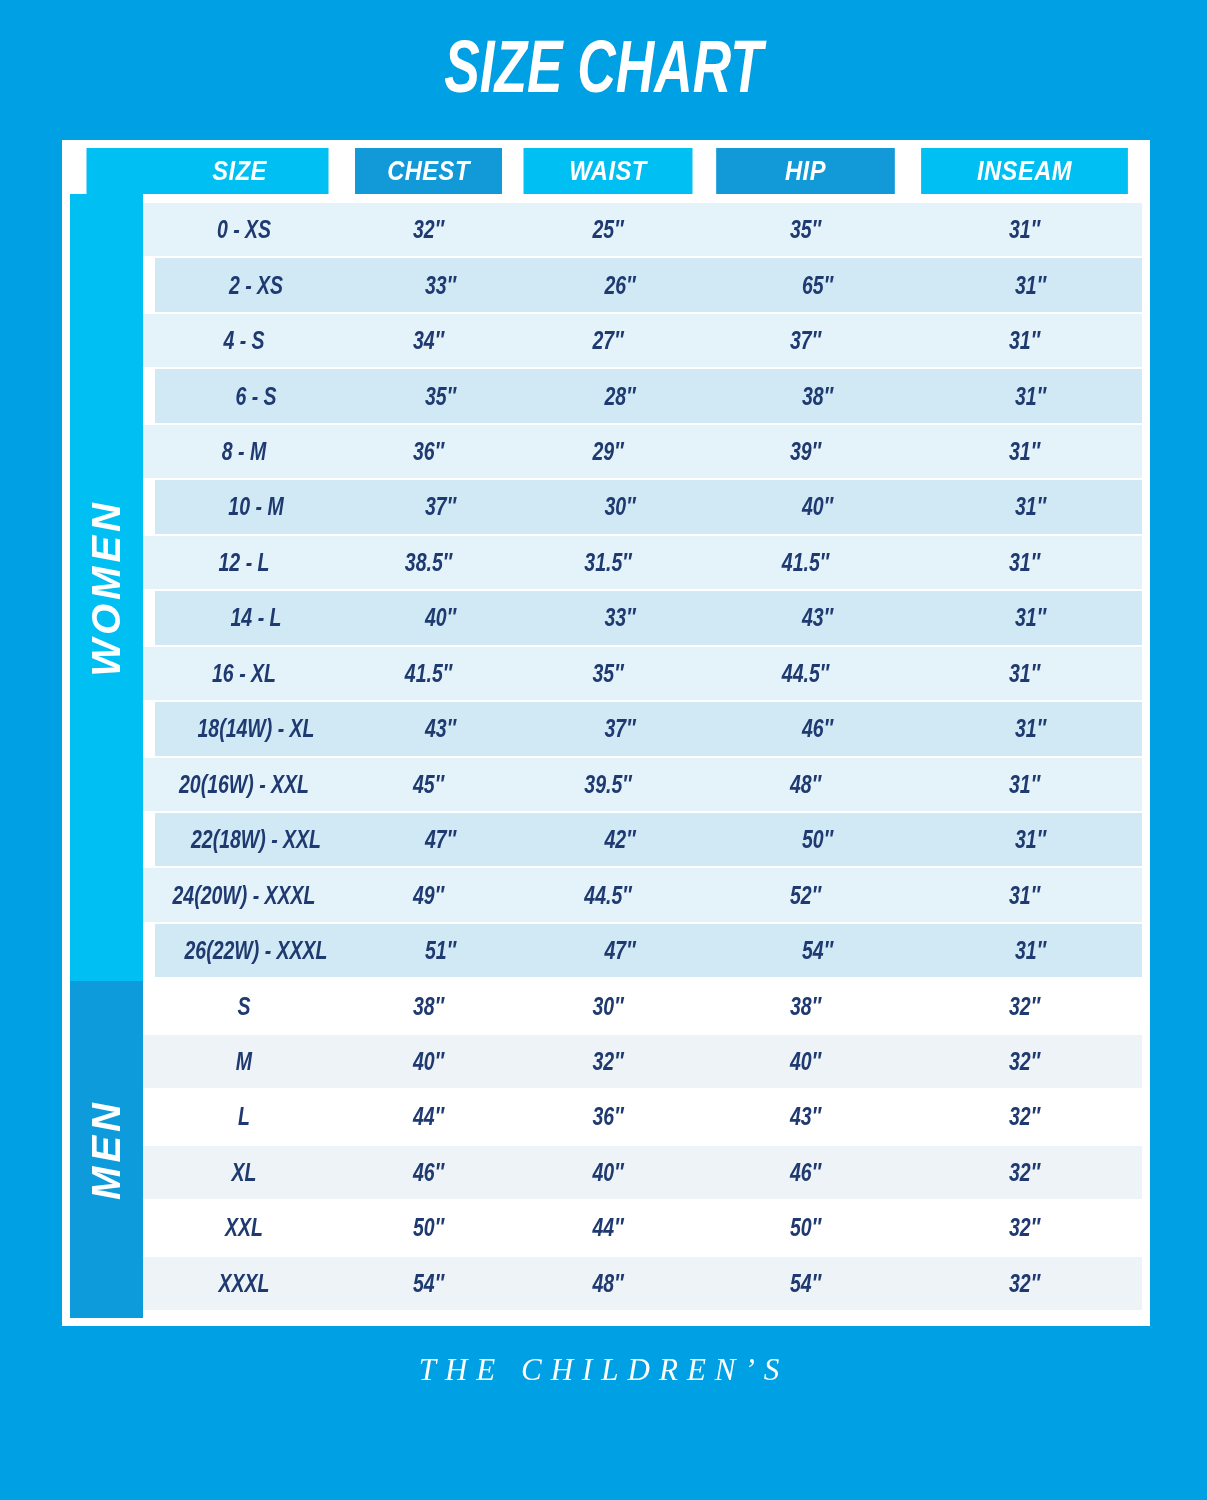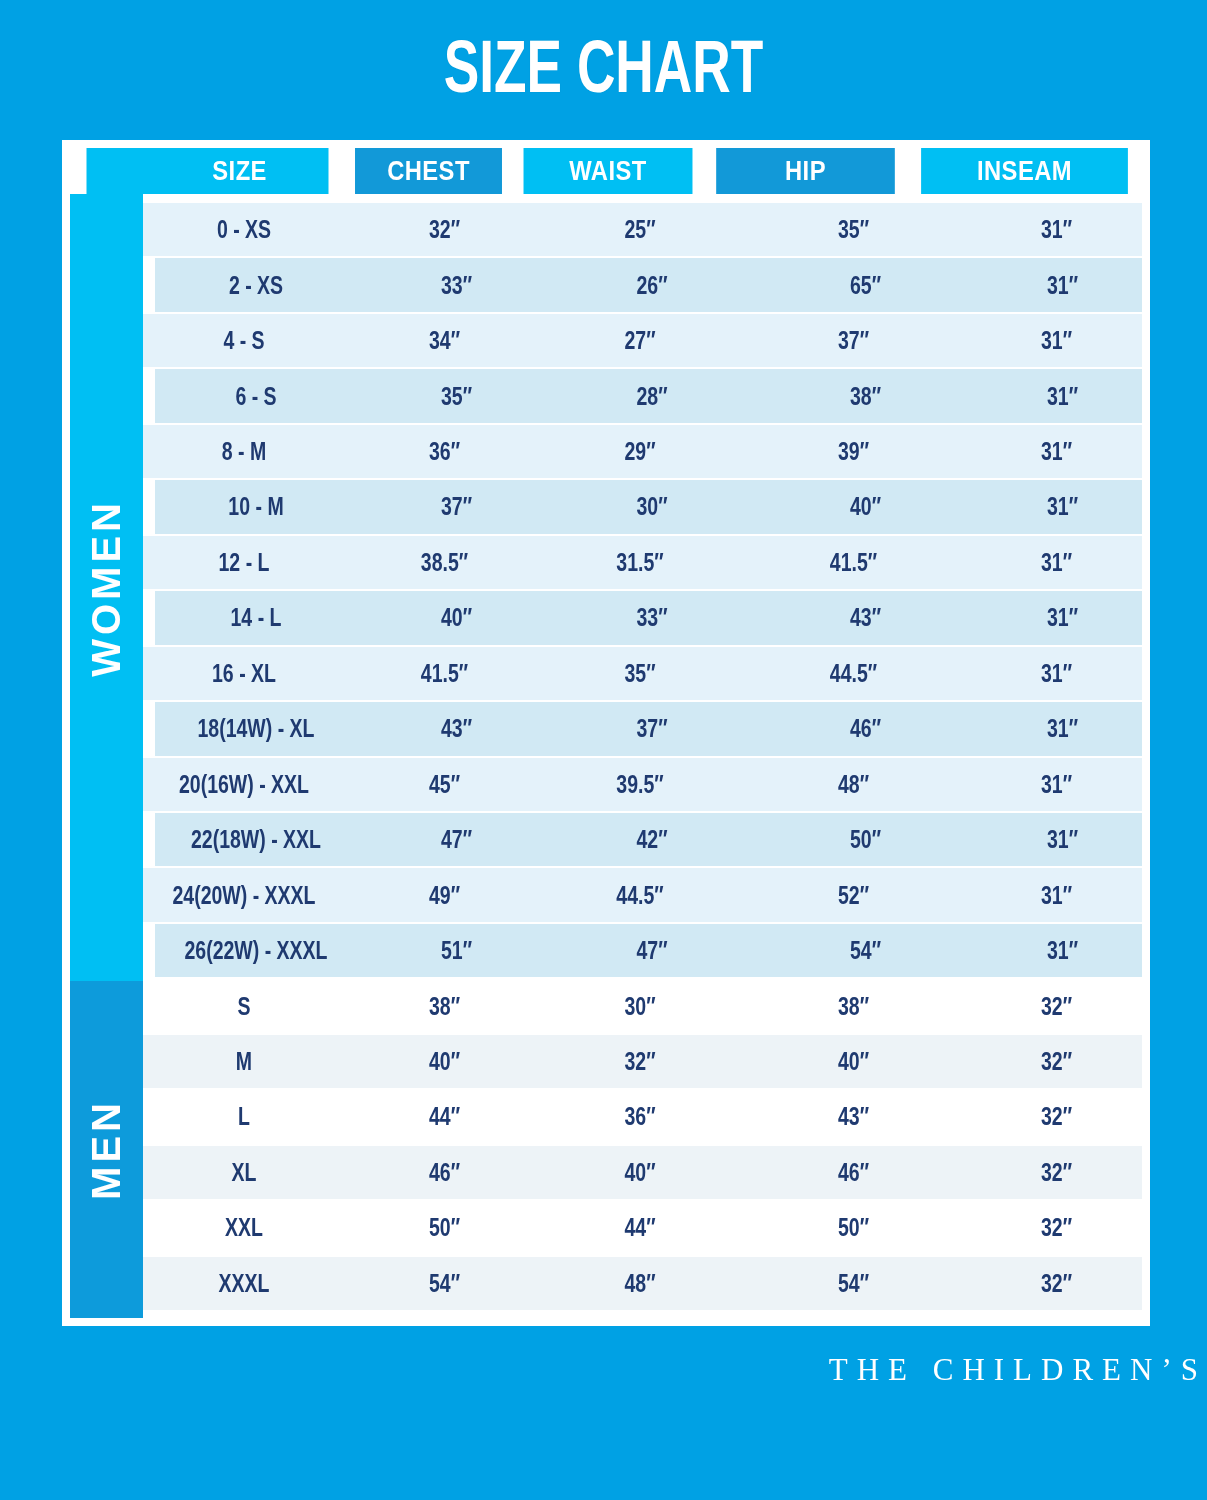--- a/index.html
+++ b/index.html
@@ -2,20 +2,21 @@
 <html><head>
 <meta charset="utf-8">
 <style>
   html,body{margin:0;padding:0;}
   .page{
     position:relative;
     width:1207px;height:1500px;
     background:#00A1E4;
     font-family:"Liberation Sans",sans-serif;
     overflow:hidden;
+    font-style:italic;
   }
   
   .title{
     position:absolute;top:24px;left:0;width:100%;
     text-align:center;
     color:#ffffff;
     font-size:74px;font-weight:bold;
     letter-spacing:0px;
     transform:scaleX(0.72);
     text-shadow:0 0 2px rgba(0,0,0,0.08);
@@ -61,38 +62,37 @@
     flex:1;display:flex;flex-direction:column;
     background:#ffffff;
     padding-top:9px;box-sizing:border-box;
     min-width:0;
   }
   .row{
     flex:1;
     display:grid;
     grid-template-columns:202px 167px 192px 203px 1fr;
     margin-bottom:2px;
-    gap:16px;
   }
   .row:last-child{margin-bottom:8px;}
   .w-light{background:#E4F2FA;}
   .w-dark{background:#D1E9F4;margin-left:12px;}
   .m-white{background:#FFFFFF;}
   .m-gray{background:#EDF3F7;}
   .cell{
     display:flex;align-items:center;justify-content:center;
     color:#1F3A70;
     font-size:25px;font-weight:bold;
     transform:scaleX(0.78);
     white-space:nowrap;
   }
   
   .logo{
     position:absolute;left:0;width:100%;top:1352px;
-    text-align:right;color:#ffffff;
+    text-align:center;color:#ffffff;
     font-family:"Liberation Serif",serif;
   }
   .logo-line1{
     font-size:31px;
     letter-spacing:9px;
     margin-bottom:2px;
   }
   .logo-line2{
     font-size:99px;
     letter-spacing:3px;

